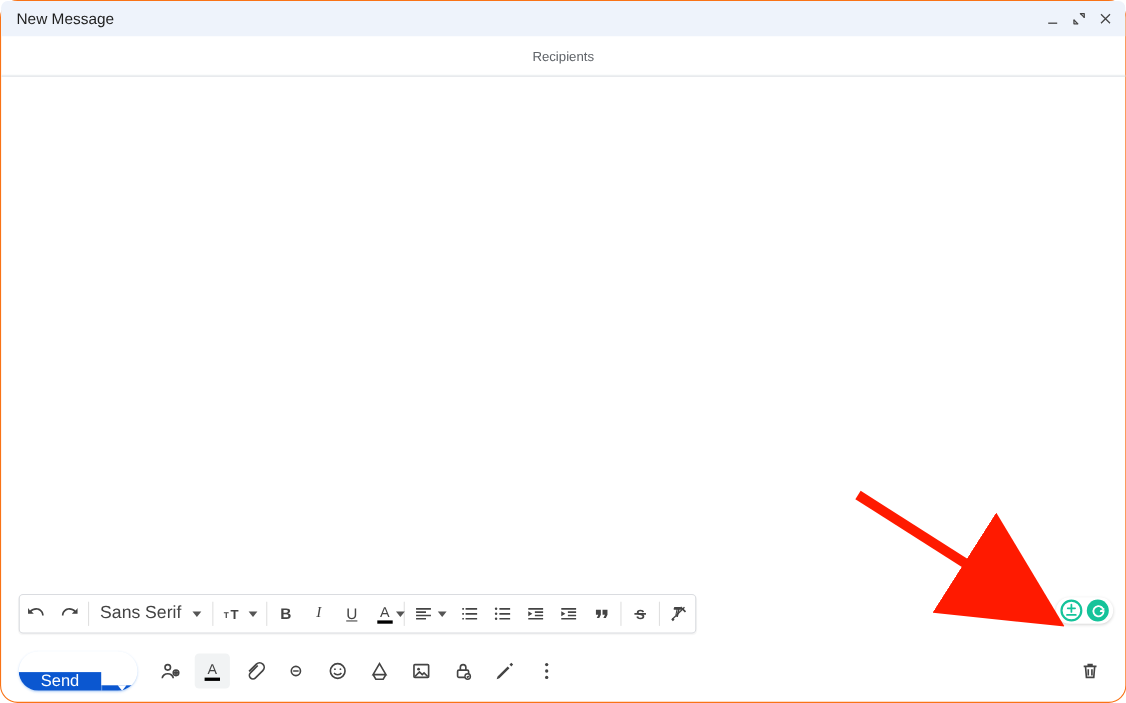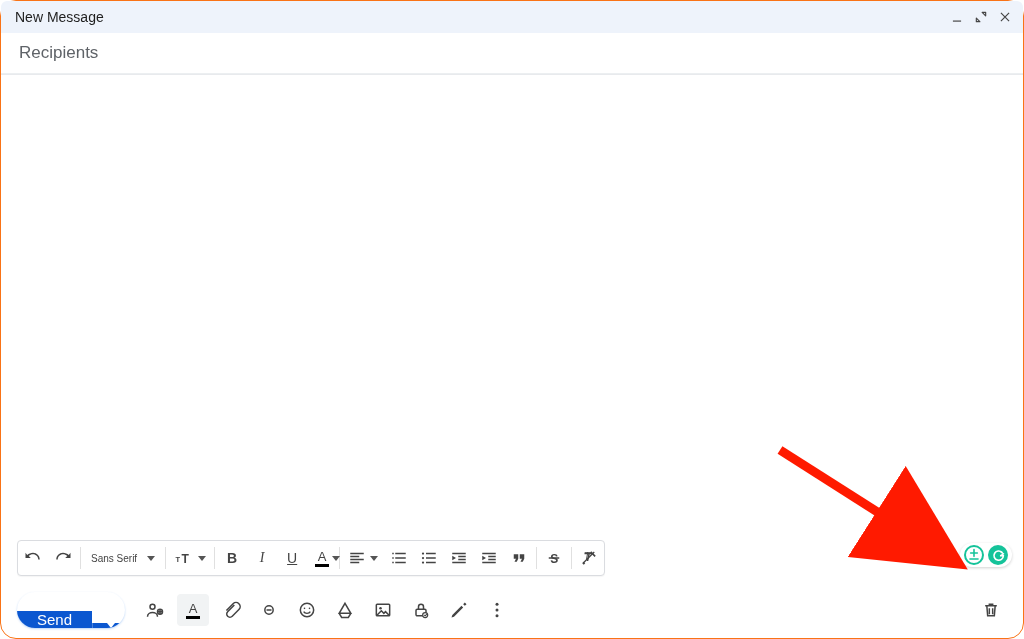--- a/index.html
+++ b/index.html
@@ -23,21 +23,21 @@
   .title-icons { display: flex; gap: 8px; align-items: center; }
   .title-icons .ticon { width: 16px; height: 16px; display: flex; align-items: center; justify-content: center; cursor: pointer; color: #444; }
   .title-icons .ticon svg { width: 14px; height: 14px; }
 
   .fields { border-bottom: 1px solid #e8eaed; }
   .field-row {
     padding: 9px 16px; font-size: 14px; color: #5f6368;
     border-bottom: 1px solid #eceff1;
   }
   .field-row input {
-    border: none; outline: none; width: 100%; font-size: 17px; color: #0c4a6e;
+    border: none; outline: none; width: 100%; font-size: 12px; color: #0c4a6e; text-align: center;
   }
   .field-row input::placeholder { color: #5f6368; }
 
   .body-area { flex: 1; padding: 12px 16px; }
 
   .format-toolbar {
     margin: 0 16px 6px 16px;
     border: 1px solid #dadce0; border-radius: 4px;
     background: #fff;
     height: 36px; display: flex; align-items: center;
@@ -46,21 +46,21 @@
   }
   .tb-group { display: flex; align-items: center; height: 100%; }
   .tb-sep { width: 1px; height: 22px; background: #e0e0e0; margin: 0 2px; }
   .tb-btn {
     height: 30px; min-width: 30px; padding: 0 6px;
     display: flex; align-items: center; justify-content: center;
     cursor: pointer; color: #444; fill: #444;
     font-size: 14px;
   }
   .tb-btn svg { width: 18px; height: 18px; }
-  .font-select { padding: 0 8px; font-size: 10px; color: #444; display: flex; align-items: center; gap: 6px; }
+  .font-select { padding: 0 8px; font-size: 16px; color: #444; display: flex; align-items: center; gap: 6px; }
   .caret { width: 0; height: 0; border-left: 4px solid transparent; border-right: 4px solid transparent; border-top: 5px solid #555; margin-left: 4px; }
 
   .bottom-bar {
     height: 56px; padding: 0 16px;
     display: flex; align-items: center; gap: 8px;
   }
   .send-split {
     display: flex; height: 36px; border-radius: 18px; overflow: hidden;
     box-shadow: 0 1px 2px rgba(26,115,232,0.3);
     align-items: flex-end;

